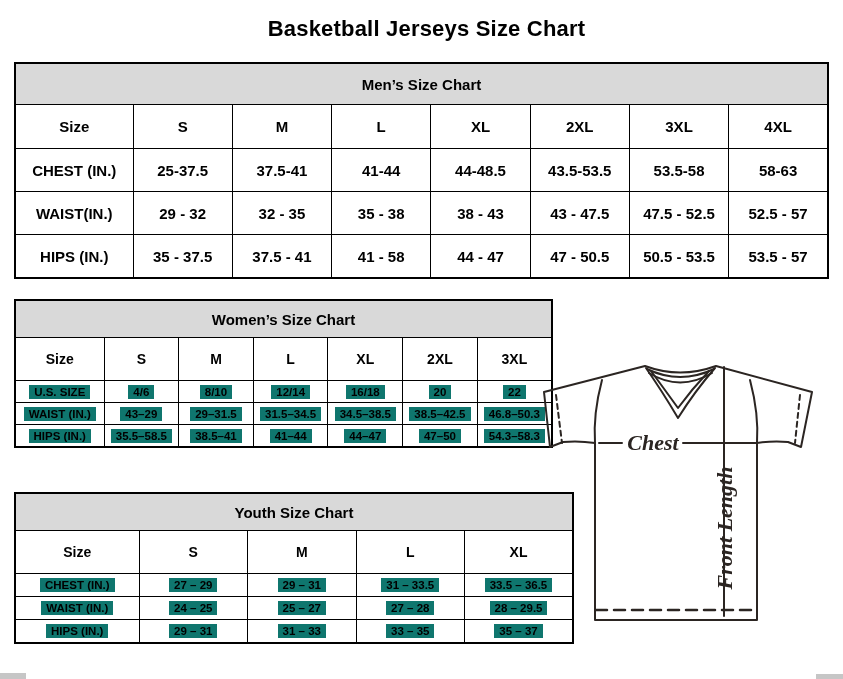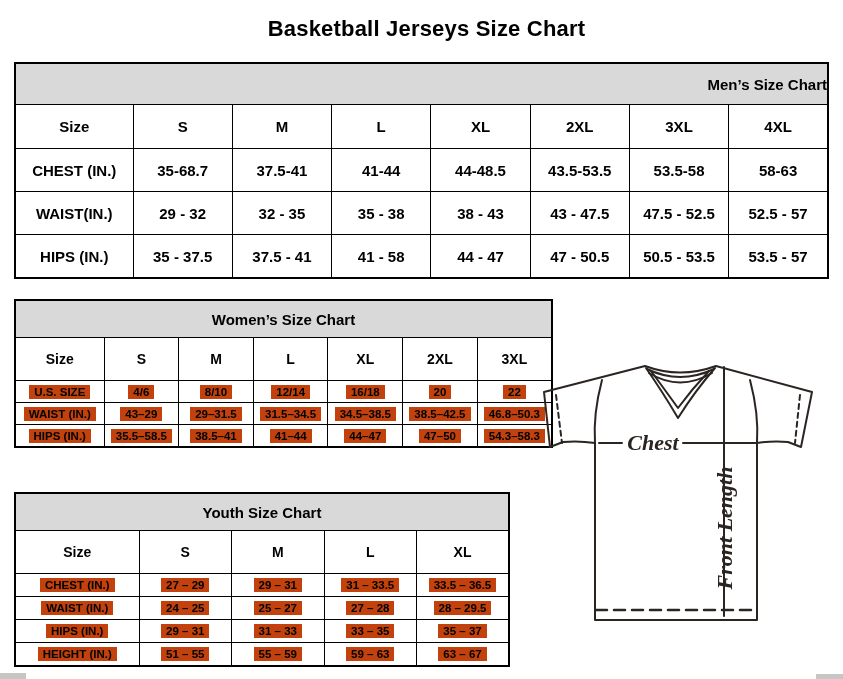--- a/index.html
+++ b/index.html
@@ -15,35 +15,35 @@
     position:absolute;border-collapse:collapse;table-layout:fixed;
     border:2px solid #000;
   }
   table.size-table td{
     border:1px solid #000;text-align:center;vertical-align:middle;
     font-weight:700;padding:0;
   }
   td.tbl-header{background:#d9d9d9;font-size:15px;}
   
   table.men{left:14px;top:62px;width:815px;font-size:15px;}
-  .men .hdr-row td{height:40px;text-align:right;}
+  .men .hdr-row td{height:40px;}
   .men .size-row td{height:43px;font-size:15px;}
   .men .data-row td{height:42px;}
   
   table.women{left:14px;top:299px;width:539px;}
   .women .hdr-row td{height:36px;}
   .women .size-row td{height:42px;font-size:14px;}
   .women .data-row td{height:21px;font-size:11.5px;}
   
-  table.youth{left:14px;top:492px;width:496px;}
+  table.youth{left:14px;top:492px;width:560px;}
   .youth .hdr-row td{height:36px;}
   .youth .size-row td{height:42px;font-size:14px;}
   .youth .data-row td{height:22px;font-size:11.5px;}
   
-  .hl{background:#c2410c;padding:1px 5px;white-space:nowrap;}
+  .hl{background:#0f766e;padding:1px 5px;white-space:nowrap;}
   
   .jersey-wrap{position:absolute;left:536px;top:358px;width:285px;height:275px;}
   .diagram-text{
     font-family:"Liberation Serif", serif;font-style:italic;font-weight:700;
   }
   
   .scroll-handle-left{position:absolute;left:0;top:673px;width:26px;height:6px;background:#c6c6c6;}
   .scroll-handle-right{position:absolute;left:816px;top:674px;width:27px;height:5px;background:#c6c6c6;}
 </style>
 </head>
@@ -71,21 +71,21 @@
         <td>S</td>
         <td>M</td>
         <td>L</td>
         <td>XL</td>
         <td>2XL</td>
         <td>3XL</td>
         <td>4XL</td>
       </tr>
       <tr class="data-row">
         <td><span>CHEST (IN.)</span></td>
-        <td><span>35-68.7</span></td>
+        <td><span>25-37.5</span></td>
         <td><span>37.5-41</span></td>
         <td><span>41-44</span></td>
         <td><span>44-48.5</span></td>
         <td><span>43.5-53.5</span></td>
         <td><span>53.5-58</span></td>
         <td><span>58-63</span></td>
       </tr>
       <tr class="data-row">
         <td><span>WAIST(IN.)</span></td>
         <td><span>29 - 32</span></td>
@@ -195,27 +195,20 @@
         <td><span class="hl">27 – 28</span></td>
         <td><span class="hl">28 – 29.5</span></td>
       </tr>
       <tr class="data-row">
         <td><span class="hl">HIPS (IN.)</span></td>
         <td><span class="hl">29 – 31</span></td>
         <td><span class="hl">31 – 33</span></td>
         <td><span class="hl">33 – 35</span></td>
         <td><span class="hl">35 – 37</span></td>
       </tr>
-      <tr class="data-row">
-        <td><span class="hl">HEIGHT (IN.)</span></td>
-        <td><span class="hl">51 – 55</span></td>
-        <td><span class="hl">55 – 59</span></td>
-        <td><span class="hl">59 – 63</span></td>
-        <td><span class="hl">63 – 67</span></td>
-      </tr>
     </tbody>
 </table>
 
 <div class="jersey-wrap">
   <svg viewBox="0 0 285 275" width="285" height="275">
     <g stroke="#2b2522" fill="none" stroke-width="2" stroke-linejoin="round" stroke-linecap="round">
 
       <path d="M109,8 L8,34 L14,89 L27,84 Q43,82.5 59,85 L59,262 L221,262 L221,85 Q237,82.5 252,84 L265,89 L276,34 L180,8 Q144,21 109,8 Z"></path>
 
       <path d="M66,22 Q57,56 59,85"></path>

